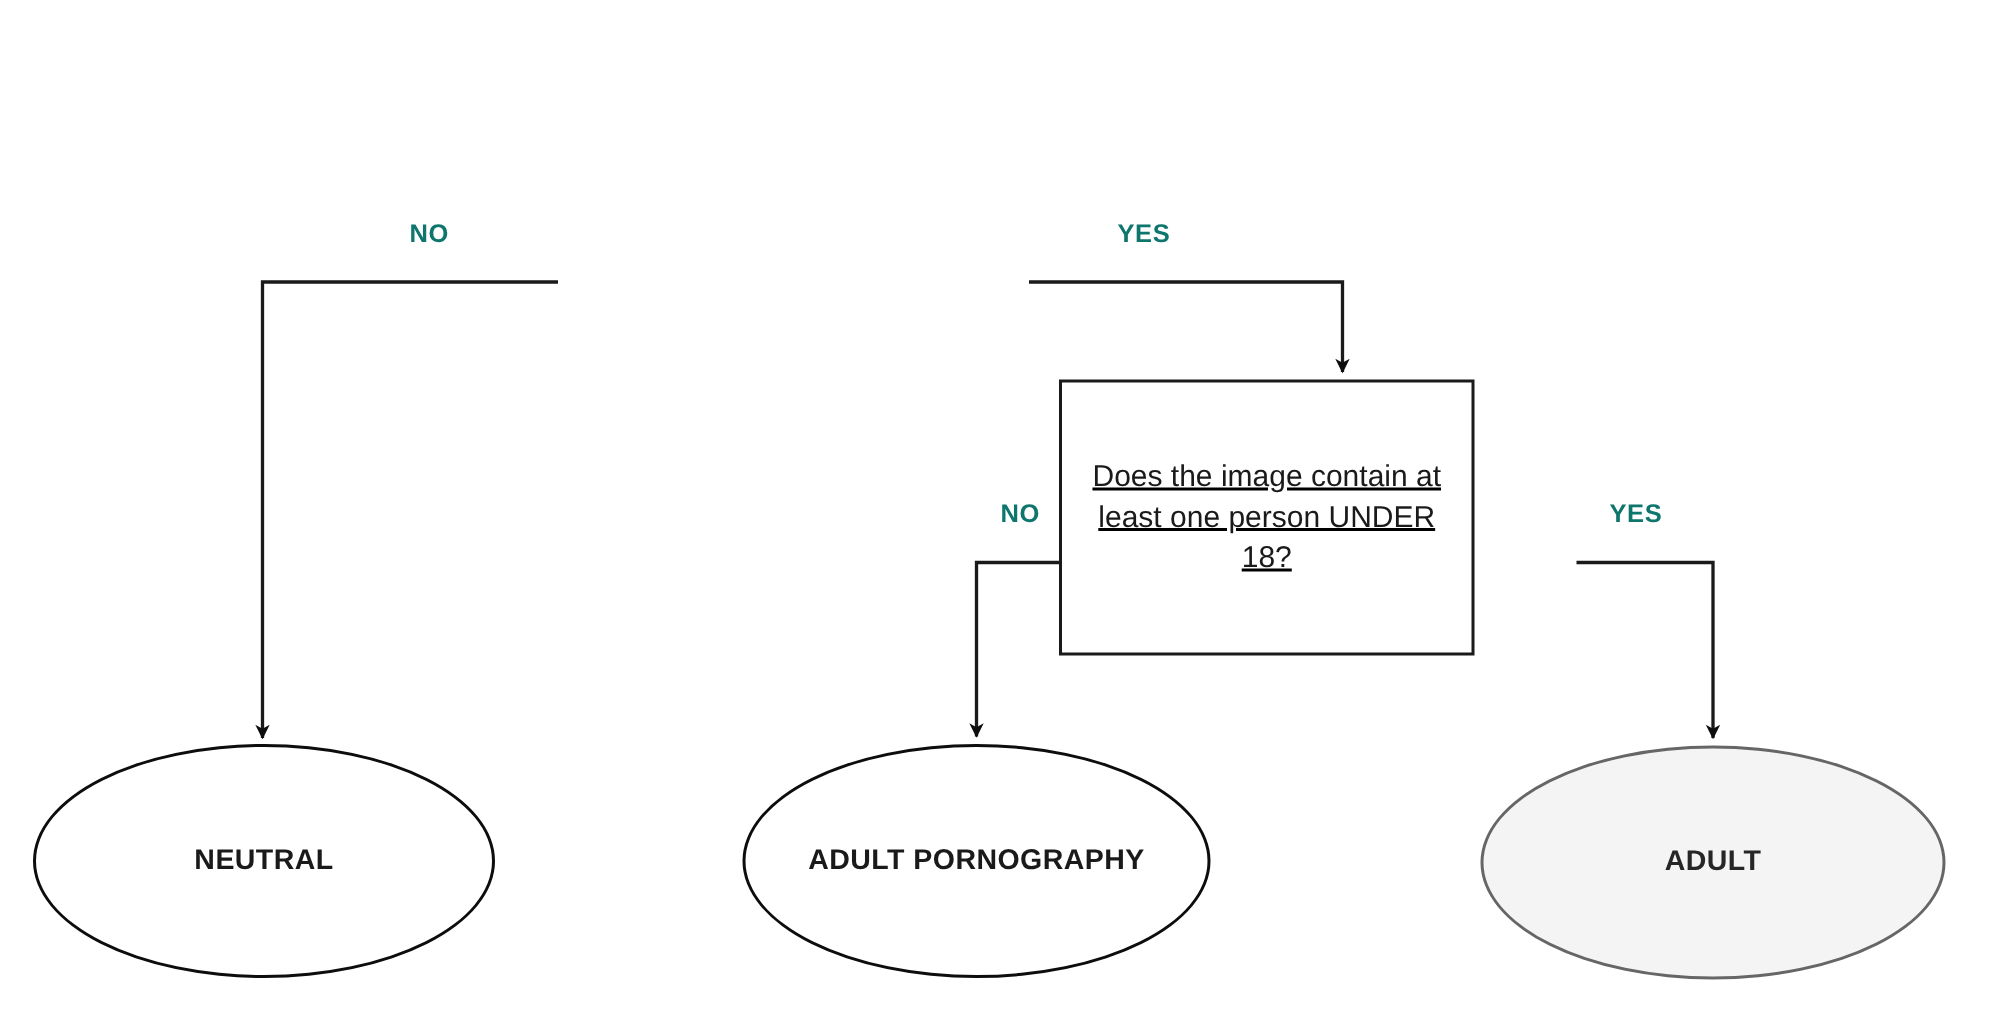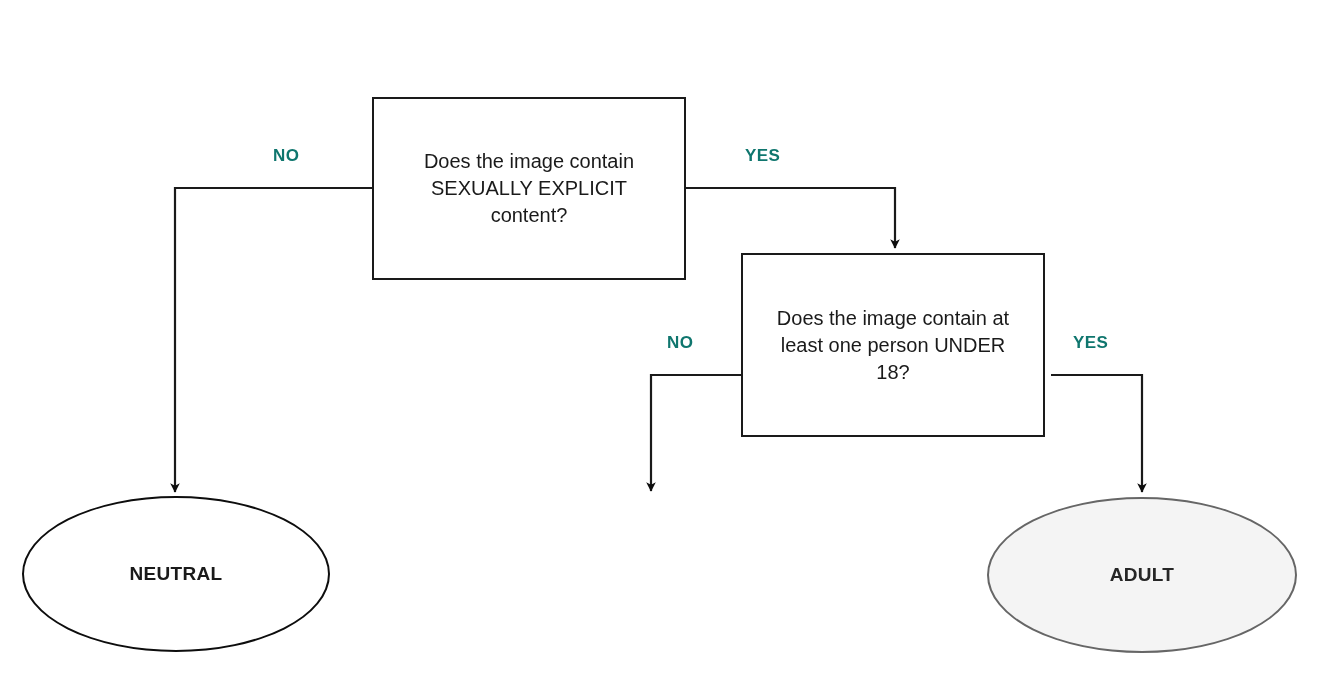--- a/index.html
+++ b/index.html
@@ -100,36 +100,34 @@
 
     <path d="M372,188 L175,188 L175,492" fill="none" stroke="#1a1a1a" stroke-width="2.2" marker-end="url(#arrow)"></path>
 
     <path d="M686,188 L895,188 L895,248" fill="none" stroke="#1a1a1a" stroke-width="2.2" marker-end="url(#arrow)"></path>
 
     <path d="M741,375 L651,375 L651,491" fill="none" stroke="#1a1a1a" stroke-width="2.2" marker-end="url(#arrow)"></path>
 
     <path d="M1051,375 L1142,375 L1142,492" fill="none" stroke="#1a1a1a" stroke-width="2.2" marker-end="url(#arrow)"></path>
   </svg>
 
-  <div class="node-box" style="left:372px; top:97px; width:314px; height:183px;">
-    <div class="box-text">Does the image contain
-SEXUALLY EXPLICIT
-content?</div>
-  </div>
 
-  <div class="node-box" style="left:741px; top:253px; width:304px; height:184px;">
+  <div class="node-box" style="left:706px; top:253px; width:277px; height:184px;text-decoration:underline;">
     <div class="box-text">Does the image contain at
 least one person UNDER
 18?</div>
   </div>
 
   <div class="node-ellipse ellipse-plain" style="left:22px; top:496px; width:308px; height:156px;">
     <div class="ellipse-text">NEUTRAL</div>
   </div>
 
+  <div class="node-ellipse ellipse-plain" style="left:495px; top:496px; width:312px; height:156px;">
+    <div class="ellipse-text">ADULT PORNOGRAPHY</div>
+  </div>
 
   <div class="node-ellipse ellipse-shaded" style="left:987px; top:497px; width:310px; height:156px;">
     <div class="ellipse-text">ADULT</div>
   </div>
 
   <div class="edge-label" style="left:273px; top:146px;">NO</div>
 
   <div class="edge-label" style="left:745px; top:146px;">YES</div>
 
   <div class="edge-label" style="left:667px; top:333px;">NO</div>

